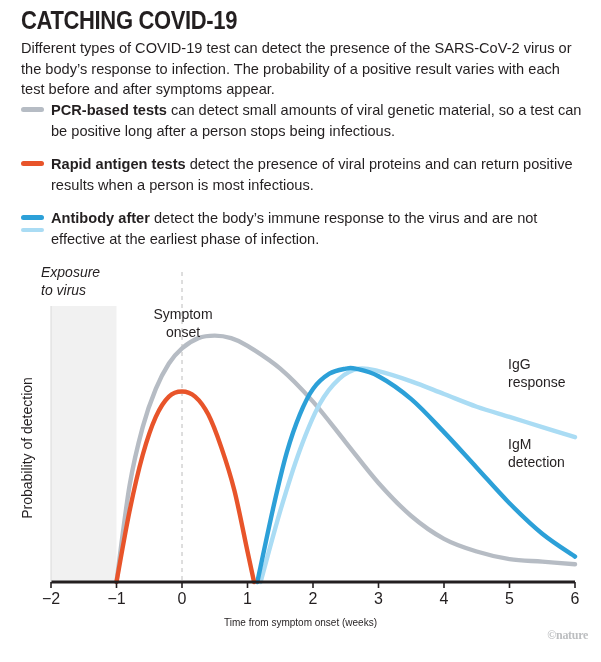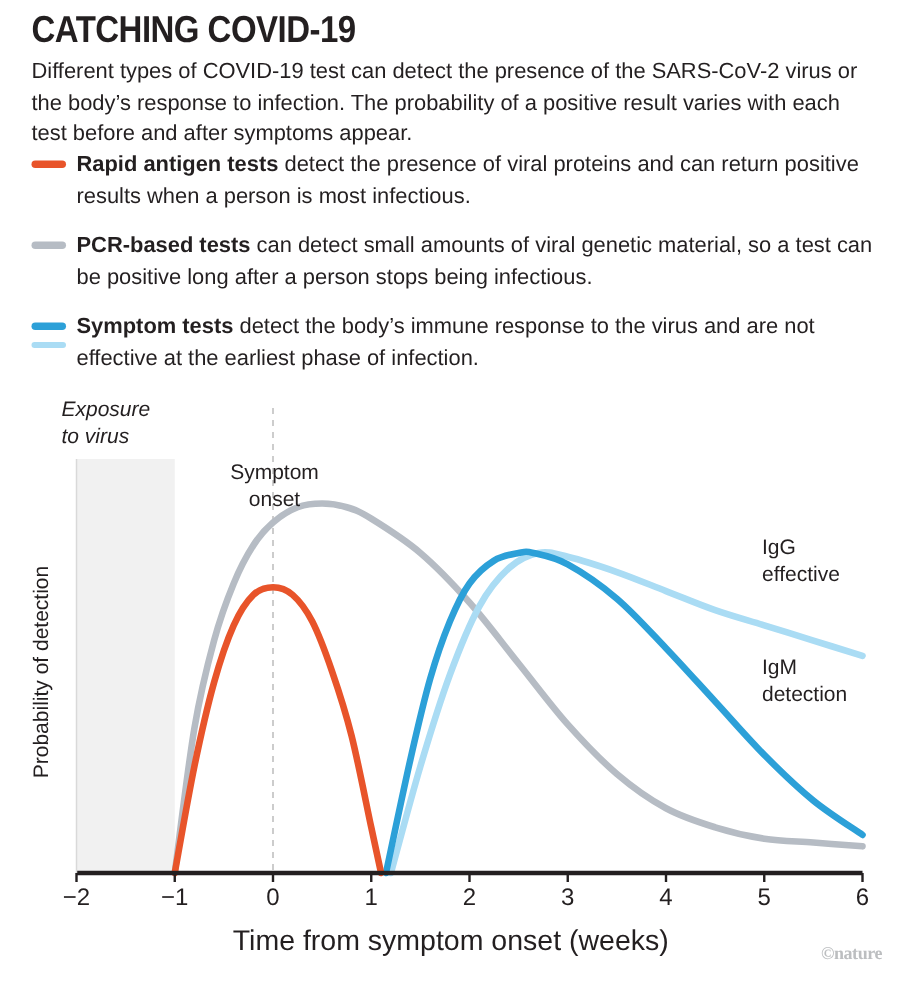--- a/index.html
+++ b/index.html
@@ -132,21 +132,21 @@
     font-size: 14px;
     color: #231f20;
     transform: rotate(-90deg);
   }
   .xlabel {
     position: absolute;
     left: 0;
     top: 367px;
     width: 601px;
     text-align: center;
-    font-size: 19px;
+    font-size: 10px;
     color: #231f20;
   }
   .tick-label {
     position: absolute;
     top: 340px;
     width: 40px;
     margin-left: -20px;
     text-align: center;
     font-size: 16px;
     color: #231f20;
@@ -167,43 +167,43 @@
 
 <div class="page">
 
   <div class="headline">CATCHING COVID-19</div>
   <div class="standfirst">Different types of COVID-19 test can detect the presence of the SARS-CoV-2 virus or the body’s response to infection. The probability of a positive result varies with each test before and after symptoms appear.</div>
 
   <div class="legend">
 
     <div class="legend-row">
       <div class="swatch-wrap">
+        <span class="swatch" id="sw-pcr" style="background: rgb(182, 188, 196);"></span>
+      </div>
+      <div class="legend-text">
+        <b>PCR-based tests</b><span> can detect small amounts of viral genetic material, so a test can be positive long after a person stops being infectious.</span>
+      </div>
+    </div>
+
+    <div class="legend-row">
+      <div class="swatch-wrap">
         <span class="swatch" id="sw-antigen" style="background: rgb(232, 84, 42);"></span>
       </div>
       <div class="legend-text">
         <b>Rapid antigen tests</b><span> detect the presence of viral proteins and can return positive results when a person is most infectious.</span>
-      </div>
-    </div>
-
-    <div class="legend-row">
-      <div class="swatch-wrap">
-        <span class="swatch" id="sw-pcr" style="background: rgb(182, 188, 196);"></span>
-      </div>
-      <div class="legend-text">
-        <b>PCR-based tests</b><span> can detect small amounts of viral genetic material, so a test can be positive long after a person stops being infectious.</span>
       </div>
     </div>
 
     <div class="legend-row">
       <div class="swatch-wrap">
         <span class="swatch" id="sw-igm" style="background: rgb(44, 160, 216);"></span>
         <span class="swatch second" id="sw-igg" style="background: rgb(170, 220, 244);"></span>
       </div>
       <div class="legend-text">
-        <b>Symptom tests</b><span> detect the body’s immune response to the virus and are not effective at the earliest phase of infection.</span>
+        <b>Antibody after</b><span> detect the body’s immune response to the virus and are not effective at the earliest phase of infection.</span>
       </div>
     </div>
 
   </div>
 
   <div class="chart">
 
     <svg id="plot" width="601" height="350">
       <rect id="shade-rect" x="51" y="56" width="65.5" height="276" fill="#f1f1f1"></rect>
       <line id="dash-line" stroke-dasharray="4 4" stroke-width="1" x1="182" x2="182" y1="22" y2="332" stroke="#bcbcbc"></line>
@@ -226,21 +226,21 @@
           <line x1="509.5" x2="509.5" y1="332" y2="338" stroke="#231f20" stroke-width="1.6"></line>
           <line x1="575" x2="575" y1="332" y2="338" stroke="#231f20" stroke-width="1.6"></line>
         </g>
     </svg>
 
     <div class="anno ann-exposure">Exposure
 to virus</div>
     <div class="anno ann-symptom">Symptom
 onset</div>
     <div class="anno ann-igg">IgG
-effective</div>
+response</div>
     <div class="anno ann-igm">IgM
 detection</div>
 
     <div class="ylabel">Probability of detection</div>
     <div class="xlabel">Time from symptom onset (weeks)</div>
 
     <div id="ticks">
         <div class="tick-label" style="left: 51px;">−2</div>
         <div class="tick-label" style="left: 116.5px;">−1</div>
         <div class="tick-label" style="left: 182px;">0</div>

